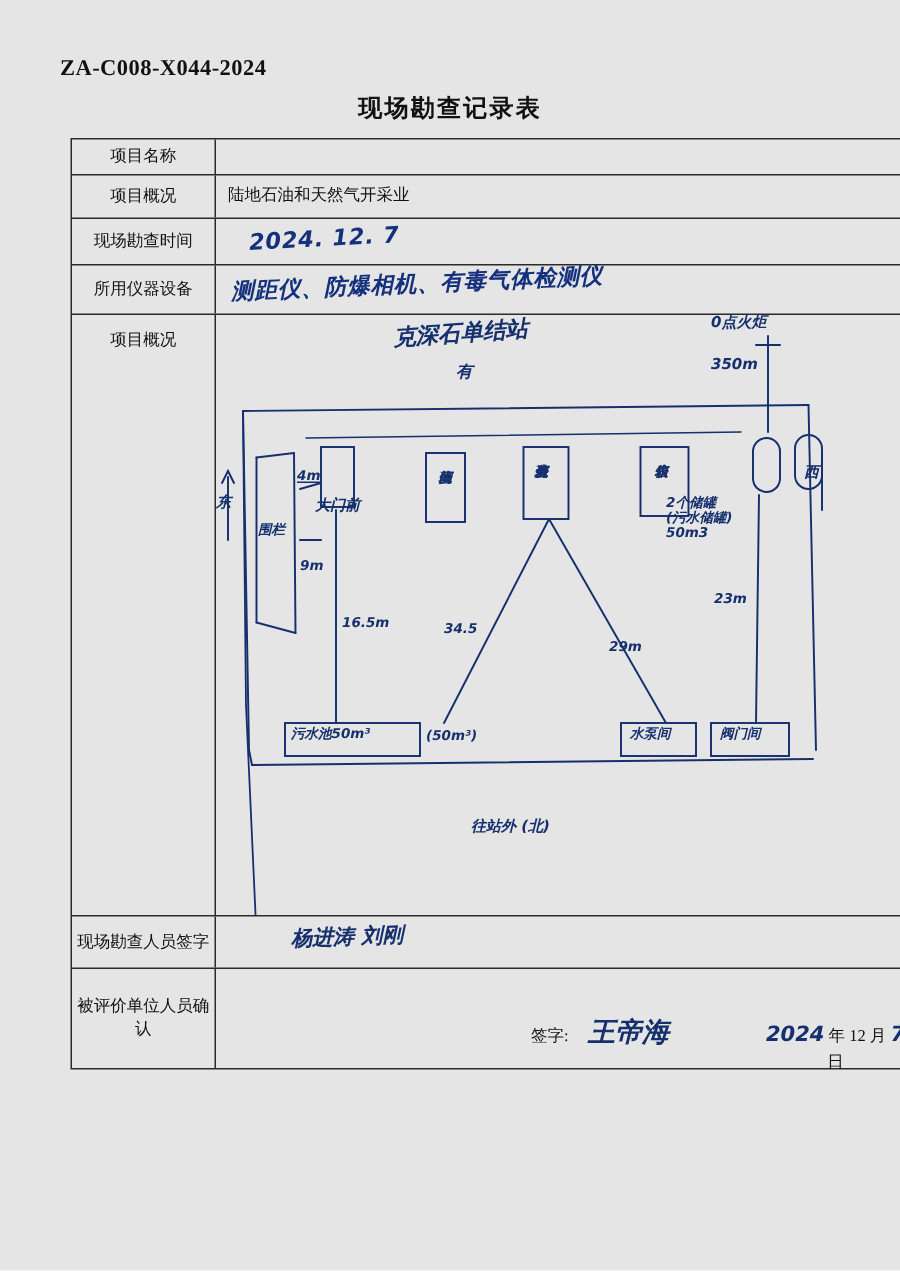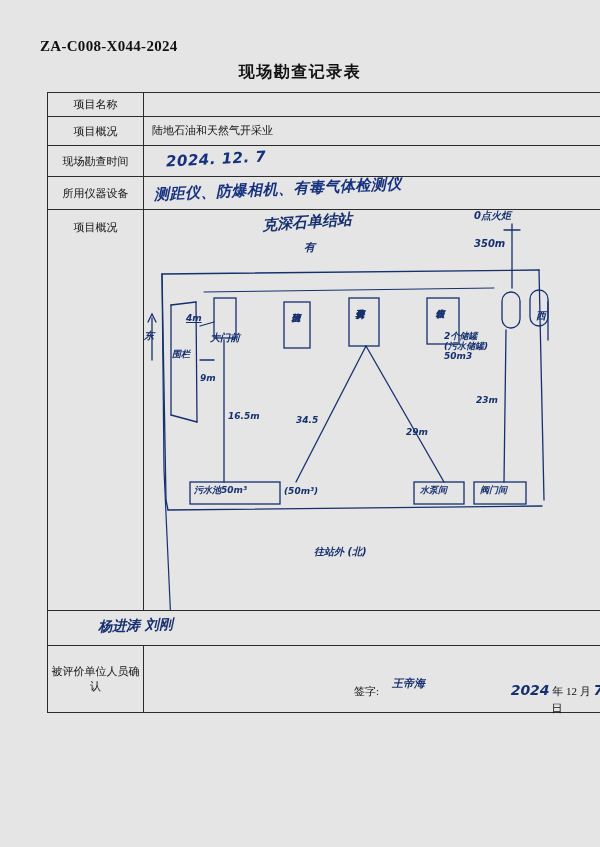--- a/index.html
+++ b/index.html
@@ -166,21 +166,21 @@
     left: 210px;
     top: 38px;
     font-size: 11px;
     font-family: "Liberation Serif", serif;
     color: #111;
   }
   .confirm-sig {
     position: absolute;
     left: 248px;
     top: 30px;
-    font-size: 11px;
+    font-size: 18px;
   }
   .confirm-date {
     position: absolute;
     left: 360px;
     top: 34px;
     font-size: 11px;
     font-family: "Liberation Serif", serif;
     color: #111;
   }
   .date-num {
@@ -278,21 +278,21 @@
 
           <div class="sk-text t-title" style="left:118px; top:4px;">克深石单结站</div>
           <div class="sk-text t-med" style="left:160px; top:32px;">有</div>
           <div class="sk-text t-sm" style="left:330px; top:0px;">0点火炬</div>
           <div class="sk-text t-sm" style="left:330px; top:28px;">350m</div>
 
           <div class="sk-text t-sm" style="left:0px; top:120px;">东</div>
           <div class="sk-text t-sm" style="left:392px; top:100px;">西</div>
 
           <div class="sk-text t-xs" style="left:28px; top:140px;">围栏</div>
-          <div class="sk-text t-xs" style="left:42px; top:104px;text-decoration:underline;">4m</div>
+          <div class="sk-text t-xs" style="left:54px; top:104px;text-decoration:underline;">4m</div>
           <div class="sk-text t-xs" style="left:56px; top:164px;">9m</div>
           <div class="sk-text t-sm" style="left:66px; top:122px;">大门前</div>
 
           <div class="sk-text t-xs vert" style="left:210px; top:92px;">值班房装</div>
           <div class="sk-text t-xs vert" style="left:146px; top:96px;">值班间</div>
           <div class="sk-text t-xs vert" style="left:290px; top:92px;">仪表箱</div>
 
           <div class="sk-text t-xs" style="left:300px; top:122px; white-space:pre-line;">2个储罐
 (污水储罐)
 50m3</div>
@@ -306,20 +306,21 @@
           <div class="sk-text t-xs" style="left:140px; top:277px;">(50m³)</div>
           <div class="sk-text t-xs" style="left:276px; top:276px;">水泵间</div>
           <div class="sk-text t-xs" style="left:336px; top:276px;">阀门间</div>
 
           <div class="sk-text t-sm" style="left:170px; top:336px;">往站外 (北)</div>
         </div>
       </div>
     </div>
 
     <div class="row">
+      <div class="label-cell">现场勘查人员签字</div>
       <div class="value-cell r-sign" style="position:relative;">
         <span class="sig-line" style="left:50px; top:4px; font-size:14px; transform:rotate(-2deg);">杨进涛   刘刚</span>
       </div>
     </div>
 
     <div class="row">
       <div class="label-cell">被评价单位人员确认</div>
       <div class="value-cell r-confirm" style="padding:0;">
         <div class="confirm-inner">
           <span class="confirm-label">签字:</span>

